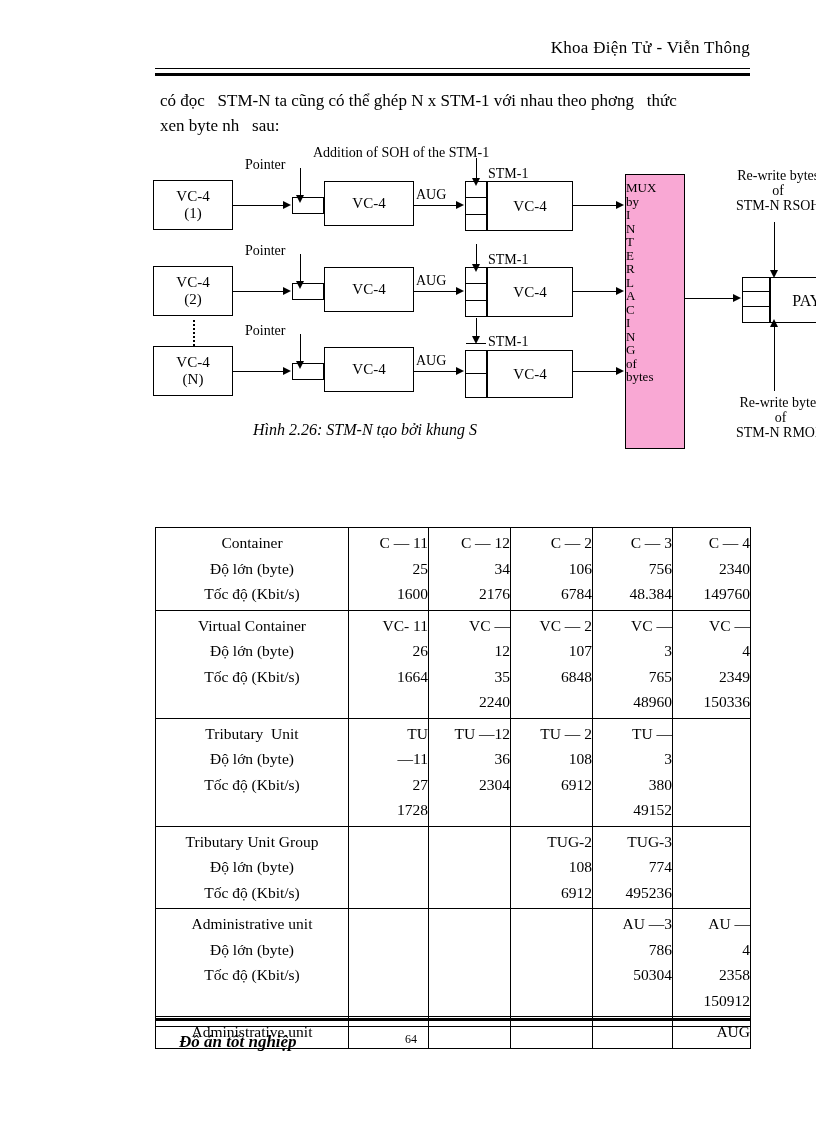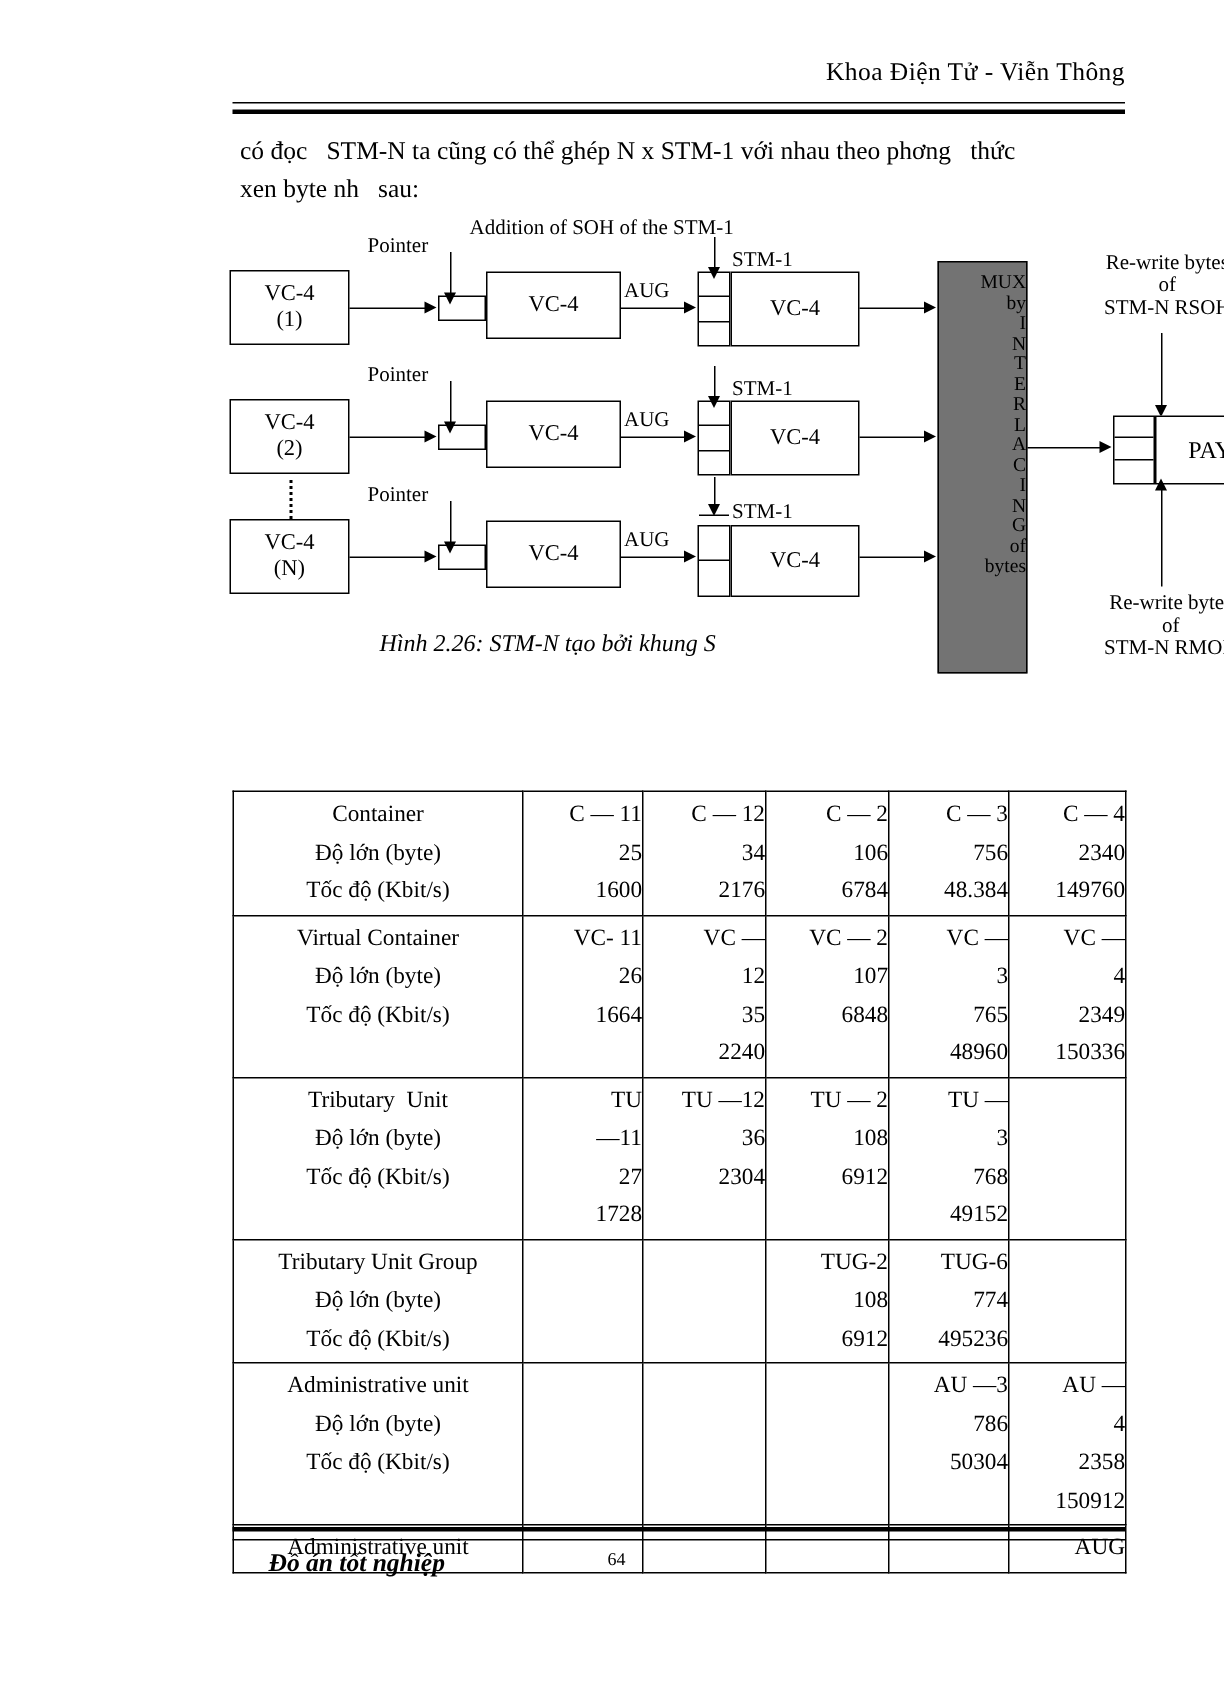--- a/index.html
+++ b/index.html
@@ -137,22 +137,22 @@
   }
   .soh-strip i {
     position: absolute;
     left: 0; right: 0;
     border-top: 1.6px solid #000;
   }
   #mux-box {
     position: absolute;
     border: 1.8px solid #000;
     box-sizing: border-box;
-    background: #737373;
-    text-align: right;
+    background: #f9a8d4;
+    text-align: left;
   }
   #mux-text {
     font-size: 13px;
     line-height: 13.5px;
     padding-top: 6px;
     white-space: pre-line;
     letter-spacing: 0;
   }
   #fig-caption {
     position: absolute;
@@ -467,41 +467,41 @@
         <span class="cellline">2304</span>
       </td>
       <td>
         <span class="cellline">TU — 2</span>
         <span class="cellline">108</span>
         <span class="cellline">6912</span>
       </td>
       <td>
         <span class="cellline">TU —</span>
         <span class="cellline">3</span>
-        <span class="cellline">768</span>
+        <span class="cellline">380</span>
         <span class="cellline">49152</span>
       </td>
       <td></td>
     </tr>
 
     <tr>
       <td class="lab">
         <span class="cellline">Tributary Unit Group</span>
         <span class="cellline">Độ lớn (byte)</span>
         <span class="cellline">Tốc độ (Kbit/s)</span>
       </td>
       <td></td>
       <td></td>
       <td>
         <span class="cellline">TUG-2</span>
         <span class="cellline">108</span>
         <span class="cellline">6912</span>
       </td>
       <td>
-        <span class="cellline">TUG-6</span>
+        <span class="cellline">TUG-3</span>
         <span class="cellline">774</span>
         <span class="cellline">495236</span>
       </td>
       <td></td>
     </tr>
 
     <tr>
       <td class="lab">
         <span class="cellline">Administrative unit</span>
         <span class="cellline">Độ lớn (byte)</span>

